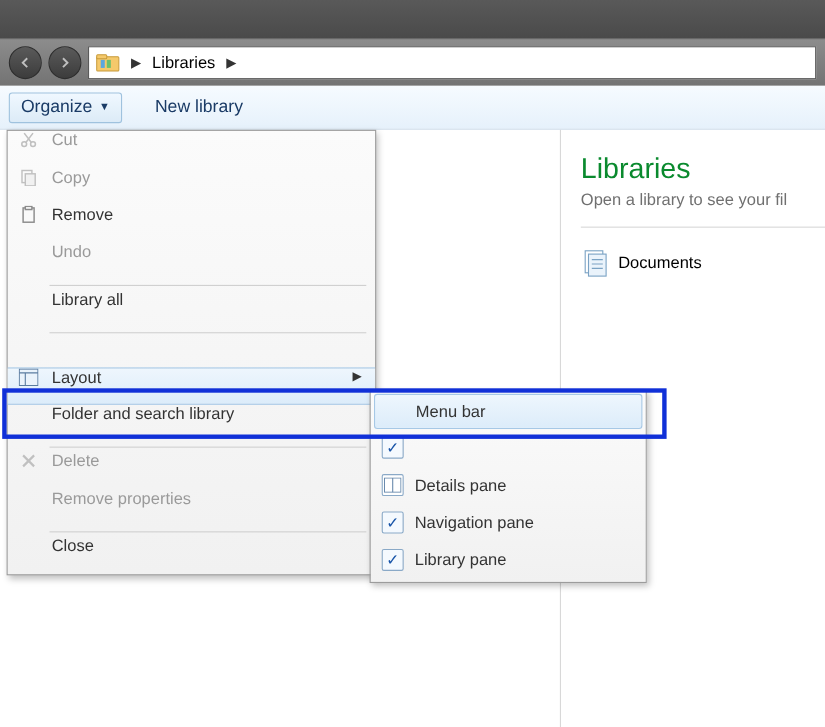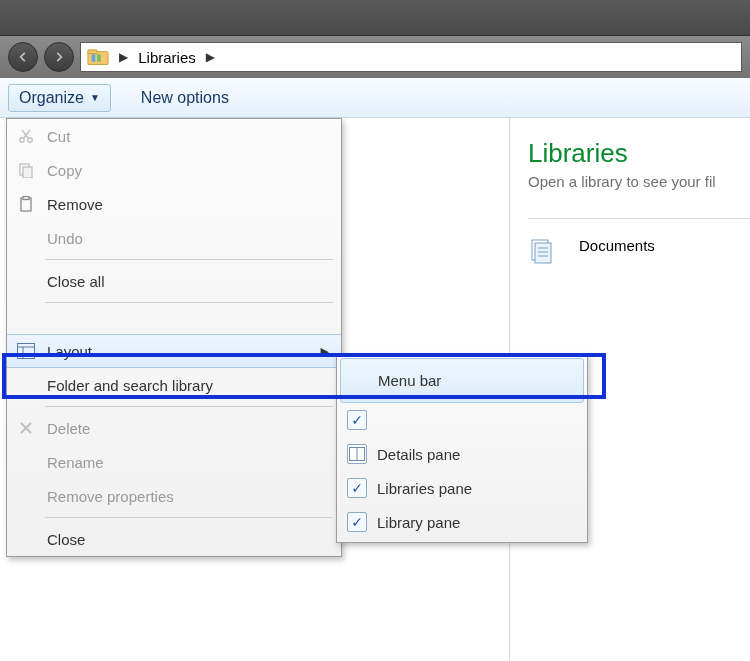--- a/index.html
+++ b/index.html
@@ -99,41 +99,41 @@
   }
   .lib-title {
     color: #0a8a2e;
     font-size: 26px;
     font-weight: 400;
     margin: 0 0 4px 0;
   }
   .lib-sub {
     color: #707070;
     font-size: 15px;
-    margin-bottom: 28px;
+    margin-bottom: 16px;
   }
   .lib-divider {
     border-top: 1px solid #d8d8d8;
     margin-bottom: 18px;
   }
-  .doc-row { display: flex; gap: 23px; }
+  .doc-row { display: flex; align-items: center; gap: 6px; }
   .doc-ico { width: 28px; height: 28px; }
   
   .menu {
     position: absolute;
     left: 6px; top: 118px;
     width: 336px;
     background: linear-gradient(#fbfbfb, #f1f1f1);
     border: 1px solid #9c9c9c;
     box-shadow: 2px 3px 6px rgba(0,0,0,0.25);
     z-index: 10;
   }
   .menu-row {
     display: flex;
-    align-items: center;
+    align-items: flex-start;
     height: 34px;
     padding: 0 12px 0 8px;
     gap: 10px;
     color: #333;
   }
   .menu-row.disabled { color: #9a9a9a; }
   .menu-row .ico { width: 22px; display: flex; justify-content: center; color: #8a8a8a; }
   .menu-row.disabled .ico { color: #c0c0c0; }
   .menu-row .lbl { flex: 1; }
   .menu-row .arrow { color: #333; font-size: 11px; }
@@ -175,21 +175,21 @@
     padding: 0 14px 0 10px;
     gap: 10px;
     color: #333;
   }
   .sub-row.hover {
     background: linear-gradient(#eef6fd, #dcecfa);
     border: 1px solid #a6c8e6;
     border-radius: 3px;
     margin: 0 3px;
     padding: 0 11px 0 7px;
-    height: 45px;
+    height: 32px;
   }
   .sub-check {
     width: 20px; height: 20px;
     border: 1px solid #8aa9c7;
     background: #f4f9fe;
     display: flex; align-items: center; justify-content: center;
     color: #1854a8;
     font-size: 14px;
     border-radius: 2px;
   }
@@ -227,21 +227,21 @@
     <span class="crumb">Libraries</span>
     <span class="crumb-sep">▶</span>
   </div>
 </div>
 
 <div class="toolbar">
   <div class="organize-btn">
     <span>Organize</span>
     <span style="font-size:10px;color:#1a3b66;">▼</span>
   </div>
-  <div class="toolbar-link">New options</div>
+  <div class="toolbar-link">New library</div>
 </div>
 
 <div class="content">
   <div class="left-pane"></div>
   <div class="right-pane">
     <div class="lib-title">Libraries</div>
     <div class="lib-sub">Open a library to see your fil</div>
     <div class="lib-divider"></div>
     <div class="doc-row">
       <span class="doc-ico">
@@ -287,21 +287,21 @@
     </span>
     <span class="lbl">Remove</span>
   </div>
   <div class="menu-row disabled">
     <span class="ico"></span>
     <span class="lbl">Undo</span>
   </div>
   <div class="menu-sep"></div>
   <div class="menu-row">
     <span class="ico"></span>
-    <span class="lbl">Close all</span>
+    <span class="lbl">Library all</span>
   </div>
   <div class="menu-sep"></div>
   <div class="menu-row layout" style="background:linear-gradient(#eef6fd,#dcecfa);border-top:1px solid #a6c8e6;border-bottom:1px solid #a6c8e6;margin-top:31px;">
     <span class="ico">
       <svg width="18" height="16" viewBox="0 0 18 16" stroke="#5a7ca0" fill="#eaf3fb" stroke-width="1">
           <rect x="0.5" y="0.5" width="17" height="15"></rect>
           <line x1="0.5" y1="4" x2="17.5" y2="4"></line>
           <line x1="6" y1="4" x2="6" y2="15.5"></line>
         </svg>
     </span>
@@ -313,24 +313,20 @@
     <span class="lbl">Folder and search library</span>
   </div>
   <div class="menu-sep"></div>
   <div class="menu-row disabled">
     <span class="ico">
       <svg width="16" height="16" viewBox="0 0 16 16" stroke="currentColor" stroke-width="2">
           <path d="M3 3 L13 13 M13 3 L3 13"></path>
         </svg>
     </span>
     <span class="lbl">Delete</span>
-  </div>
-  <div class="menu-row disabled">
-    <span class="ico"></span>
-    <span class="lbl">Rename</span>
   </div>
   <div class="menu-row disabled">
     <span class="ico"></span>
     <span class="lbl">Remove properties</span>
   </div>
   <div class="menu-sep"></div>
   <div class="menu-row">
     <span class="ico"></span>
     <span class="lbl">Close</span>
   </div>
@@ -348,21 +344,21 @@
     <span class="sub-check pane">
       <svg width="16" height="14" viewBox="0 0 16 14" stroke="#6a8aad" fill="#fff" stroke-width="1">
           <rect x="0.5" y="0.5" width="15" height="13"></rect>
           <line x1="8" y1="0.5" x2="8" y2="13.5"></line>
         </svg>
     </span>
     <span class="slbl">Details pane</span>
   </div>
   <div class="sub-row">
     <span class="sub-check">✓</span>
-    <span class="slbl">Libraries pane</span>
+    <span class="slbl">Navigation pane</span>
   </div>
   <div class="sub-row">
     <span class="sub-check">✓</span>
     <span class="slbl">Library pane</span>
   </div>
 </div>
 
 <div class="blue-frame"></div>
 
 </body></html>

